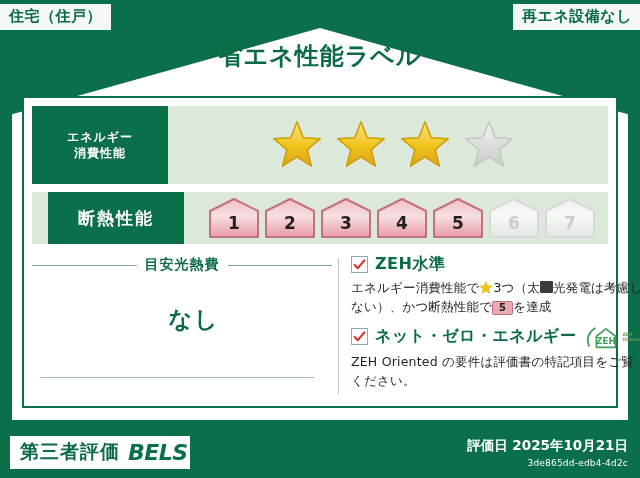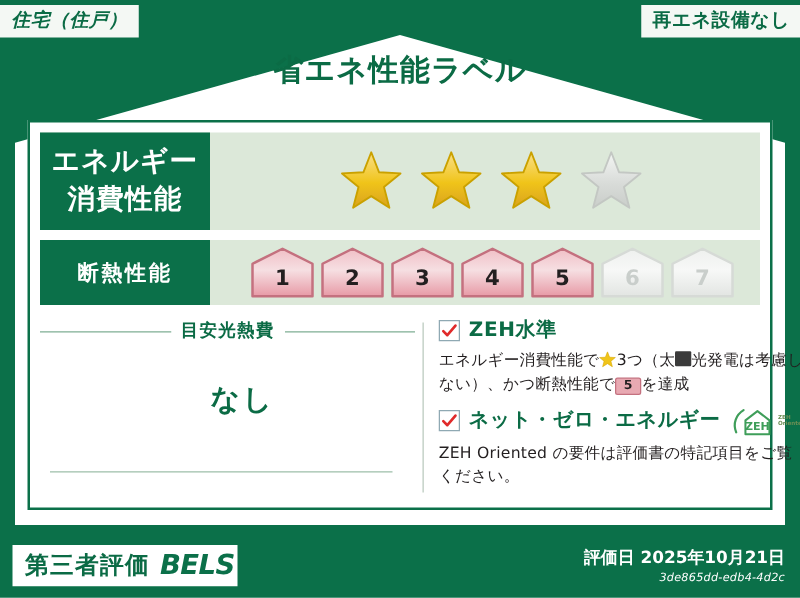--- a/index.html
+++ b/index.html
@@ -17,21 +17,21 @@
     position:absolute;top:4px;
     background:#f4f8f4;
     color:#0b6b45;
     font-weight:bold;
     font-size:15px;
     letter-spacing:0.5px;
     padding:5px 9px 6px 9px;
     line-height:1;
     white-space:nowrap;
   }
-  .corner-badge.left{left:0px;font-style:italic;}
+  .corner-badge.left{left:0px;}
   .corner-badge.right{right:0px;padding-right:8px;}
 
   
   .house-body{
     position:absolute;
     left:12px;right:12px;top:28px;bottom:58px;
     background:#ffffff;
     clip-path:polygon(0% 22%, 50% 0%, 100% 22%, 100% 100%, 0% 100%);
   }
 
@@ -57,30 +57,30 @@
     box-sizing:border-box;
   }
 
   
   .perf-row{
     position:absolute;left:8px;right:8px;
     background:#dce8d9;
     display:flex;align-items:center;
   }
   .perf-row.energy{top:8px;height:78px;}
-  .perf-row.insul{top:94px;height:52px;}
+  .perf-row.insul{top:94px;height:52px;padding-left:16px;}
 
   .perf-tag{
     background:#0b7049;color:#ffffff;font-weight:bold;
     display:flex;flex-direction:column;align-items:center;justify-content:center;
     height:100%;
     box-sizing:border-box;
     flex:0 0 auto;
   }
-  .perf-row.energy .perf-tag{width:136px;font-size:22px;line-height:1.35;letter-spacing:1px;}
+  .perf-row.energy .perf-tag{width:136px;font-size:12px;line-height:1.35;letter-spacing:1px;}
   .perf-row.insul  .perf-tag{width:136px;font-size:17px;letter-spacing:2px;}
 
   .stars{
     flex:1;display:flex;align-items:center;justify-content:center;gap:12px;
     padding-left:10px;
   }
   .star{width:52px;height:50px;display:block;}
 
   .houses{
     flex:1;display:flex;align-items:center;justify-content:center;gap:2px;
@@ -178,21 +178,21 @@
   }
   .project{
     position:absolute;left:218px;top:16px;color:#ffffff;font-size:13px;
     white-space:nowrap;
   }
   .project .num{margin-left:16px;}
   .eval{
     position:absolute;right:12px;top:9px;text-align:right;color:#ffffff;
   }
   .eval .date{font-size:13.5px;font-weight:bold;white-space:nowrap;}
-  .eval .uid{font-size:9px;margin-top:3px;letter-spacing:0.2px;white-space:nowrap;font-style:italic;}
+  .eval .uid{font-size:9px;margin-top:3px;letter-spacing:0.2px;white-space:nowrap;}
 </style>
 </head>
 <body>
 
 <div id="label">
 
   <div class="corner-badge left">住宅（住戸）</div>
   <div class="corner-badge right">再エネ設備なし</div>
 
   <div class="house-body"></div>

